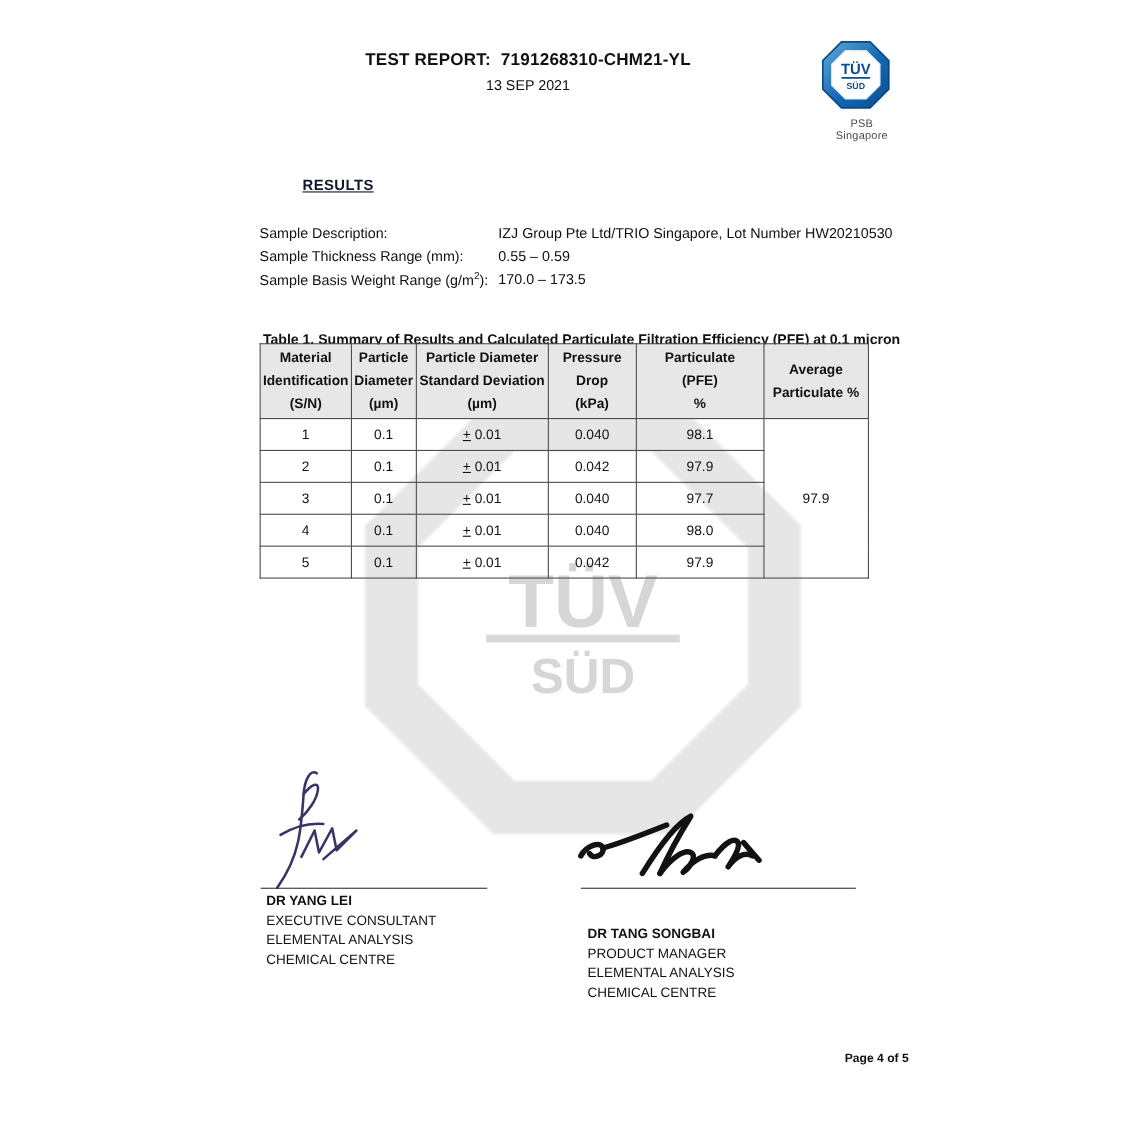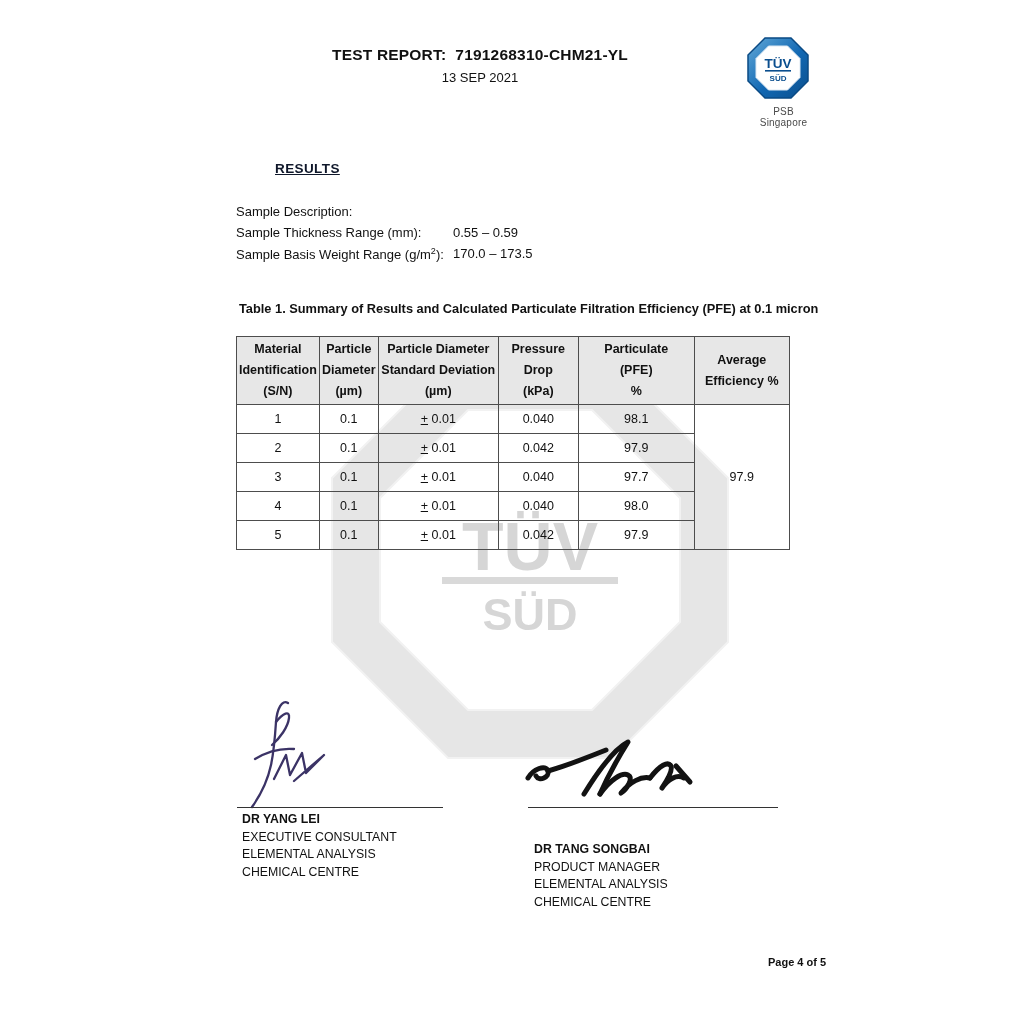--- a/index.html
+++ b/index.html
@@ -23,21 +23,21 @@
   
   .results-heading { left:236px; top:161px; font-size:13.5px; font-weight:bold;
                      text-decoration:underline; letter-spacing:.4px; z-index:2; color:#0f172a;margin-left:39px;}
   .sample-label { left:236px; font-size:13px; z-index:2; color:#111;}
   .sample-value { left:453px; font-size:13px; z-index:2; color:#111;}
   sup { font-size:9px; }
 
   
   .table-caption { left:239px; top:301px; font-size:12.8px; font-weight:bold; z-index:2; color:#111;}
   .results-table {
-    position:absolute; left:236px; top:336px; z-index:2;
+    position:absolute; left:236px; top:312px; z-index:2;
     border-collapse:collapse; table-layout:fixed;border-radius:28px;
   }
   .results-table th, .results-table td { border:1px solid #4d4d4d; padding:0 2px; }
   .results-table th {
     background:var(--table-header-bg,#e7e7e7); font-size:12.5px; font-weight:bold;
     height:68px; line-height:21px; text-align:center; color:#111;
   }
   .results-table td {
     height:29px; font-size:12.5px; text-align:center; vertical-align:middle;
     background:transparent; color:#111;
@@ -95,20 +95,21 @@
       <text x="32" y="31.5" text-anchor="middle" font-size="13.5" font-weight="bold" font-family="Liberation Sans, sans-serif" fill="var(--logo-text,#0a4e8e)">TÜV</text>
       <rect x="19" y="34" width="26" height="1.6" fill="var(--logo-text,#0a4e8e)"></rect>
       <text x="32" y="45" text-anchor="middle" font-size="8" font-weight="bold" font-family="Liberation Sans, sans-serif" fill="var(--logo-text,#0a4e8e)">SÜD</text>
     </svg>
     <div class="logo-caption">PSB Singapore</div>
   </div>
 
   <div class="abs results-heading">RESULTS</div>
 
   <div class="abs sample-label" style="top:204px">Sample Description:</div>
+  <div class="abs sample-value" style="top:204px">IZJ Group Pte Ltd/TRIO Singapore, Lot Number HW20210530</div>
 
   <div class="abs sample-label" style="top:225px">Sample Thickness Range (mm):</div>
   <div class="abs sample-value" style="top:225px">0.55 – 0.59</div>
 
   <div class="abs sample-label" style="top:246px"><span>Sample Basis Weight Range (g/m</span><sup>2</sup><span>):</span></div>
   <div class="abs sample-value" style="top:246px">170.0 – 173.5</div>
 
   <div class="abs table-caption">Table 1. Summary of Results and Calculated Particulate Filtration Efficiency (PFE) at 0.1 micron</div>
 
   <table class="results-table">
@@ -142,21 +143,21 @@
             <div>Drop</div>
             <div>(kPa)</div>
         </th>
         <th>
           <div>Particulate</div>
             <div>(PFE)</div>
             <div>%</div>
         </th>
         <th>
           <div>Average</div>
-            <div>Efficiency %</div>
+            <div>Particulate %</div>
         </th>
       </tr>
     </thead>
     <tbody>
       <tr>
         <td>1</td>
         <td>0.1</td>
         <td><span class="pm">+</span> <span>0.01</span></td>
         <td>0.040</td>
         <td>98.1</td>

